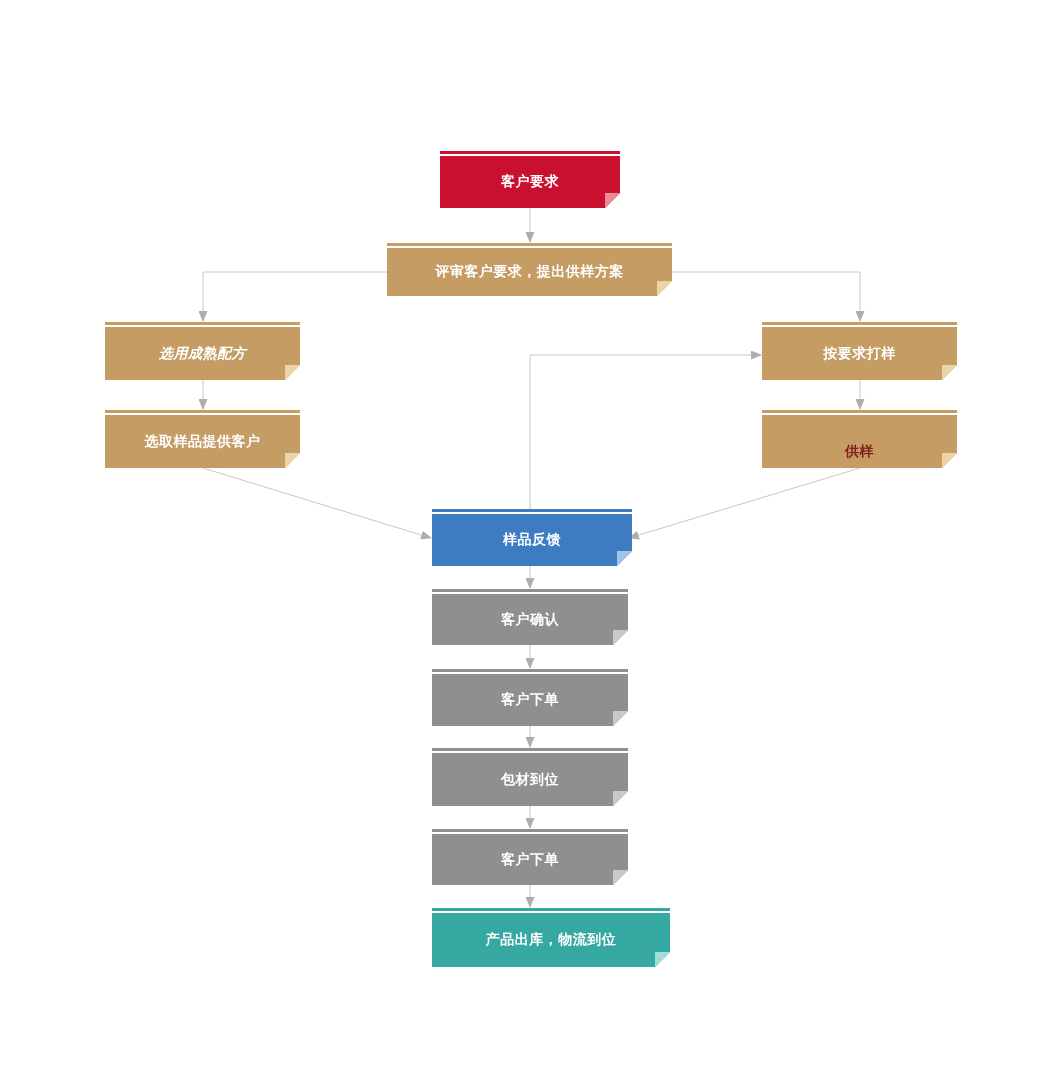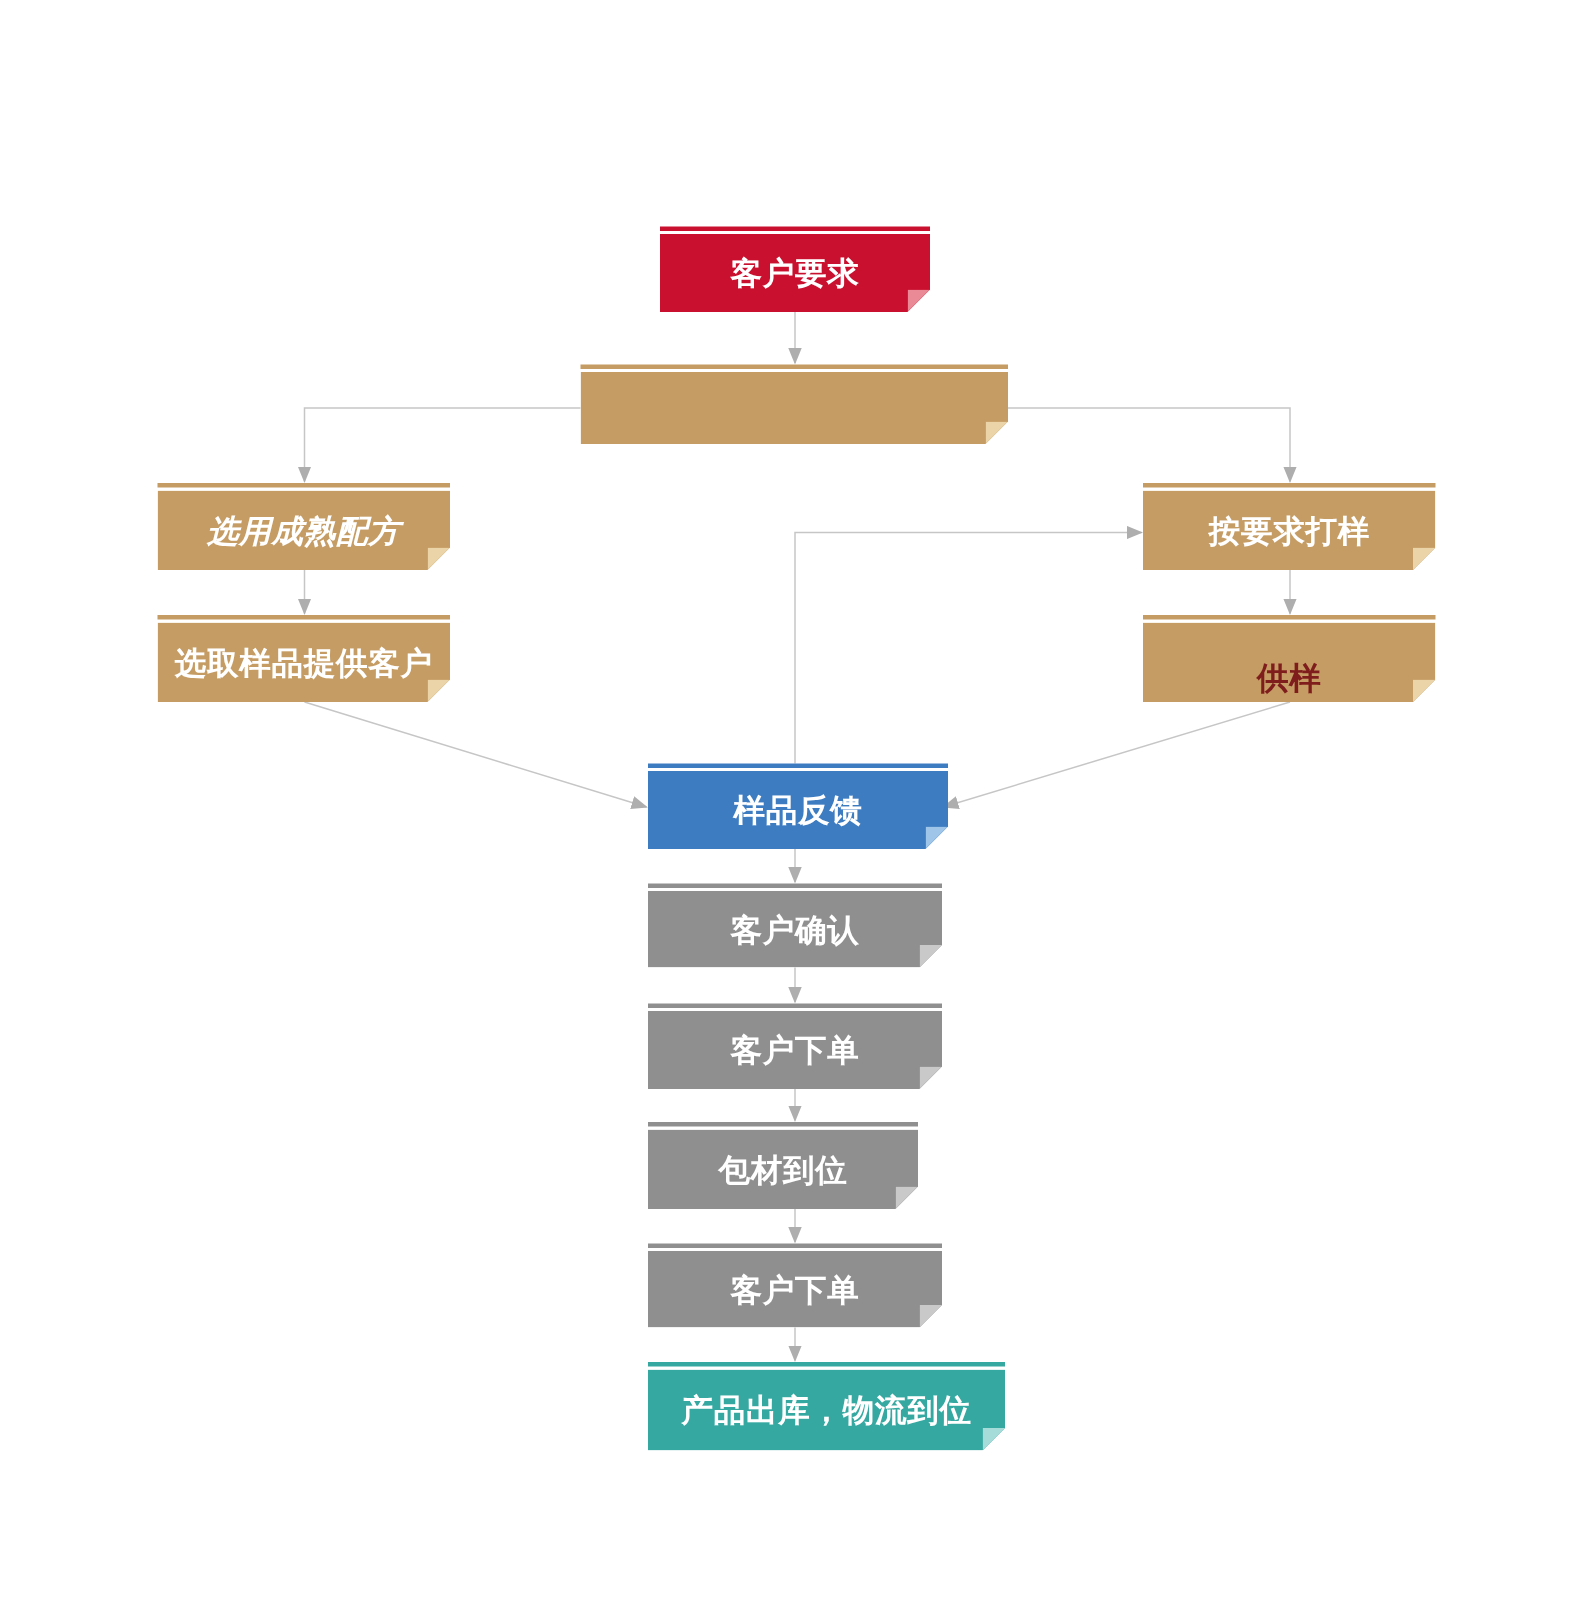--- a/index.html
+++ b/index.html
@@ -37,21 +37,21 @@
   .node .body {
     position: absolute;
     left: 0; top: 5px; right: 0; bottom: 0;
     display: flex;
     align-items: center;
     justify-content: center;
     clip-path: polygon(0 0, 100% 0, 100% calc(100% - 15px), calc(100% - 15px) 100%, 0 100%);
   }
   .node .label {
     color: #ffffff;
-    font-size: 21px;
+    font-size: 14px;
     font-weight: bold;
     letter-spacing: 0.5px;
     white-space: nowrap;
     user-select: none;
   }
   .node .fold {
     position: absolute;
     right: 0; bottom: 0;
     width: 15px;
     height: 15px;
@@ -88,20 +88,21 @@
       <div class="node" style="left: 440px; top: 151px; width: 180px; height: 57px;">
         <div class="strip" style="background: rgb(201, 16, 46);"></div>
         <div class="body" style="background: rgb(201, 16, 46);">
           <span class="label" style="color: rgb(255, 255, 255);">客户要求</span>
           <i class="fold" style="background: rgb(234, 138, 150);"></i>
         </div>
       </div>
       <div class="node" style="left: 387px; top: 243px; width: 285px; height: 53px;">
         <div class="strip" style="background: rgb(197, 156, 100);"></div>
         <div class="body" style="background: rgb(197, 156, 100);">
+          <span class="label" style="color: rgb(255, 255, 255);">评审客户要求，提出供样方案</span>
           <i class="fold" style="background: rgb(235, 212, 168);"></i>
         </div>
       </div>
       <div class="node" style="left: 105px; top: 322px; width: 195px; height: 58px;">
         <div class="strip" style="background: rgb(197, 156, 100);"></div>
         <div class="body" style="background: rgb(197, 156, 100); font-style: italic;">
           <span class="label" style="color: rgb(255, 255, 255);">选用成熟配方</span>
           <i class="fold" style="background: rgb(235, 212, 168);"></i>
         </div>
       </div>
@@ -140,21 +141,21 @@
           <i class="fold" style="background: rgb(201, 201, 201);"></i>
         </div>
       </div>
       <div class="node" style="left: 432px; top: 669px; width: 196px; height: 57px;">
         <div class="strip" style="background: rgb(143, 143, 143);"></div>
         <div class="body" style="background: rgb(143, 143, 143);">
           <span class="label" style="color: rgb(255, 255, 255);">客户下单</span>
           <i class="fold" style="background: rgb(201, 201, 201);"></i>
         </div>
       </div>
-      <div class="node" style="left: 432px; top: 748px; width: 180px; height: 58px;">
+      <div class="node" style="left: 432px; top: 748px; width: 196px; height: 58px;">
         <div class="strip" style="background: rgb(143, 143, 143);"></div>
         <div class="body" style="background: rgb(143, 143, 143);">
           <span class="label" style="color: rgb(255, 255, 255);">包材到位</span>
           <i class="fold" style="background: rgb(201, 201, 201);"></i>
         </div>
       </div>
       <div class="node" style="left: 432px; top: 829px; width: 196px; height: 56px;">
         <div class="strip" style="background: rgb(143, 143, 143);"></div>
         <div class="body" style="background: rgb(143, 143, 143);">
           <span class="label" style="color: rgb(255, 255, 255);">客户下单</span>

